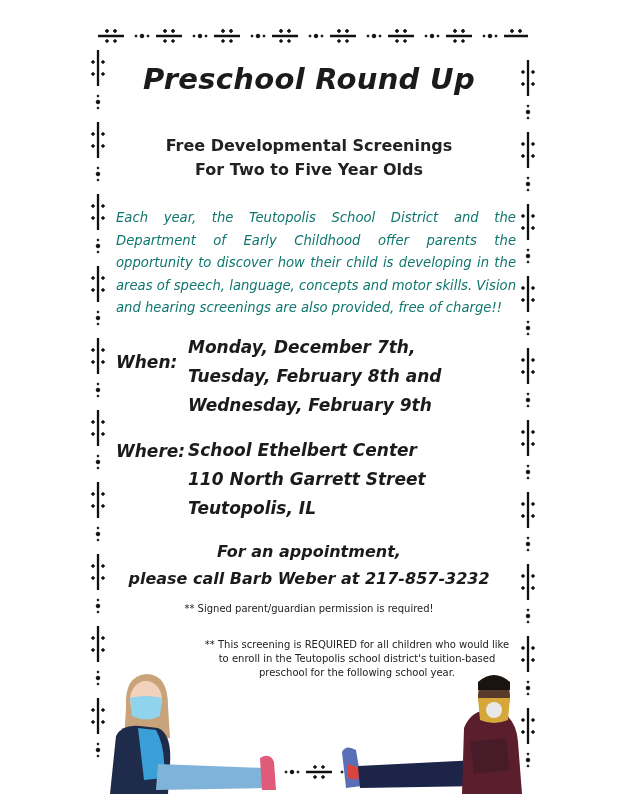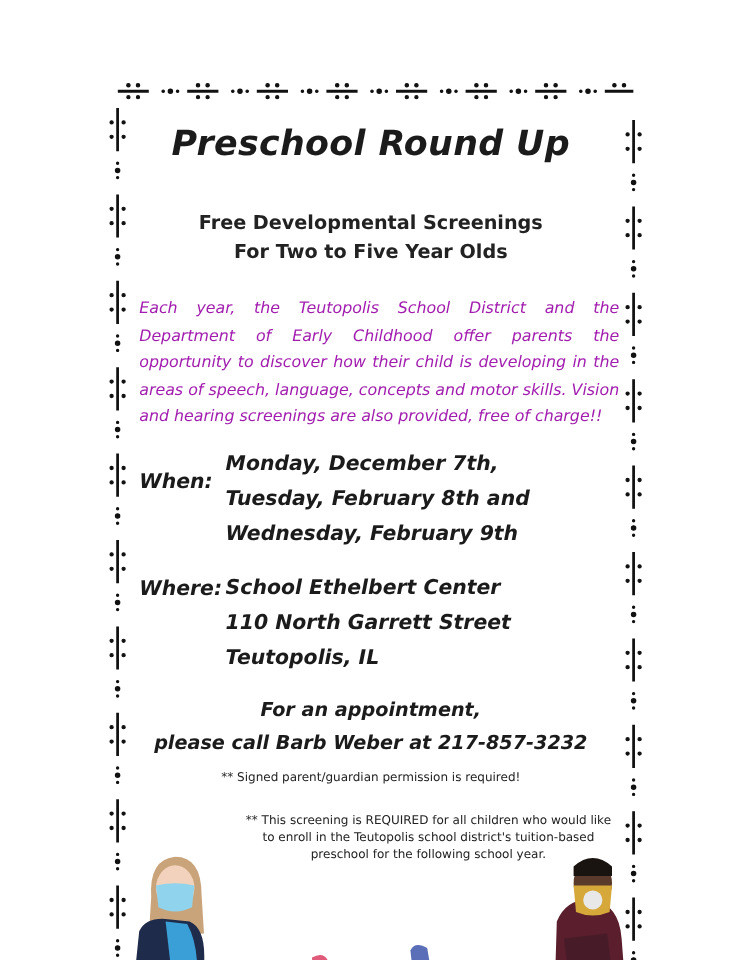--- a/index.html
+++ b/index.html
@@ -1,29 +1,29 @@
 <!DOCTYPE html>
 <html><head>
 <meta charset="utf-8">
 <style>
   html, body { margin:0; padding:0; }
   body { width:618px; height:800px; background:#ffffff; position:relative; overflow:hidden;
          font-family: "DejaVu Sans", sans-serif; color:#1b1b1b; }
-  .page { position:absolute; left:0; top:0; width:618px; height:740px;margin-top:40px; }
+  .page { position:absolute; left:0; top:0; width:618px; height:740px; }
   
   .border-top { position:absolute; left:98px; top:26px; width:430px; height:20px; }
   .border-left { position:absolute; left:88px; top:50px; width:20px; height:720px; }
   .border-right { position:absolute; left:518px; top:50px; width:20px; height:720px; }
   .border-bottom { position:absolute; left:280px; top:762px; width:70px; height:20px; }
   .title { position:absolute; left:0; width:618px; top:62px; text-align:center;
            font-size:29px; font-weight:bold; font-style:italic; letter-spacing:0.3px; }
   .subtitle { position:absolute; left:0; width:618px; top:134px; text-align:center;
               font-size:16px; line-height:24px; font-weight:bold; color:#222; }
   .intro { position:absolute; left:116px; width:400px; top:207px; font-size:13.2px;
-           line-height:22.5px; text-align:justify; text-align-last:left; font-style:italic; color:#a21caf; }
+           line-height:22.5px; text-align:justify; text-align-last:left; font-style:italic; color:#0f766e; }
   .label { position:absolute; left:116px; font-size:17px; font-weight:bold; font-style:italic; }
   .value { position:absolute; left:188px; font-size:17px; font-weight:bold; font-style:italic; line-height:29px; }
   .appt { position:absolute; left:0; width:618px; top:538px; text-align:center;
           font-size:16px; font-weight:bold; font-style:italic; line-height:27px; }
   .note { position:absolute; left:0; width:618px; text-align:center; font-size:10px; color:#222; }
   .note2 { top:638px; line-height:14px;padding-left:48px; }
   .kid { position:absolute; }
 </style>
 </head>
 <body>

